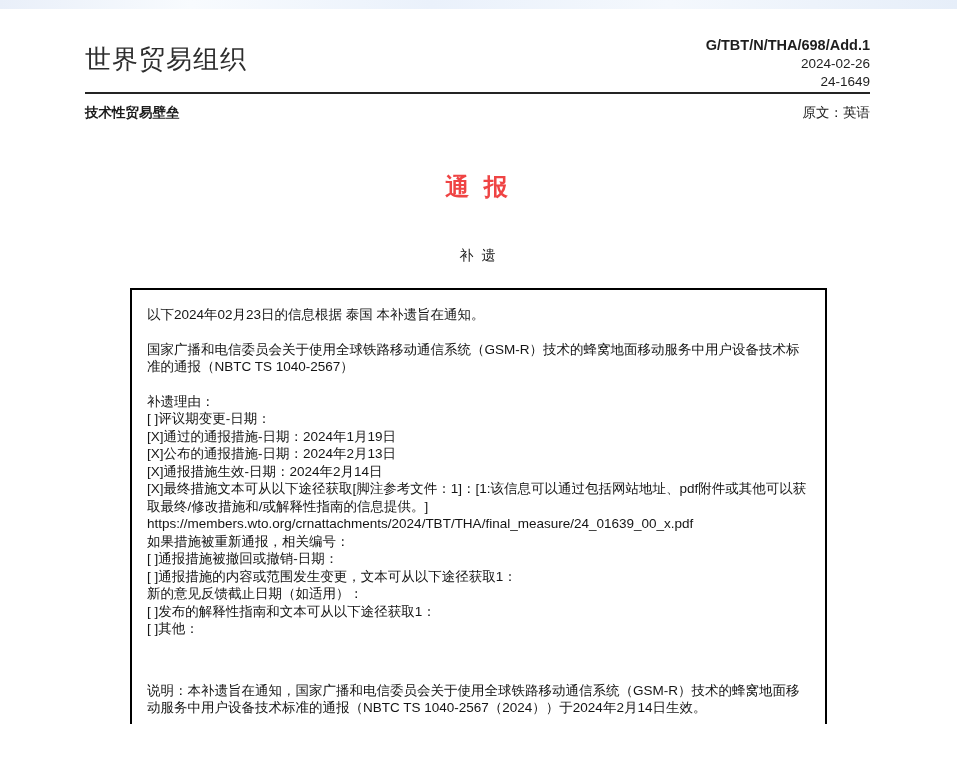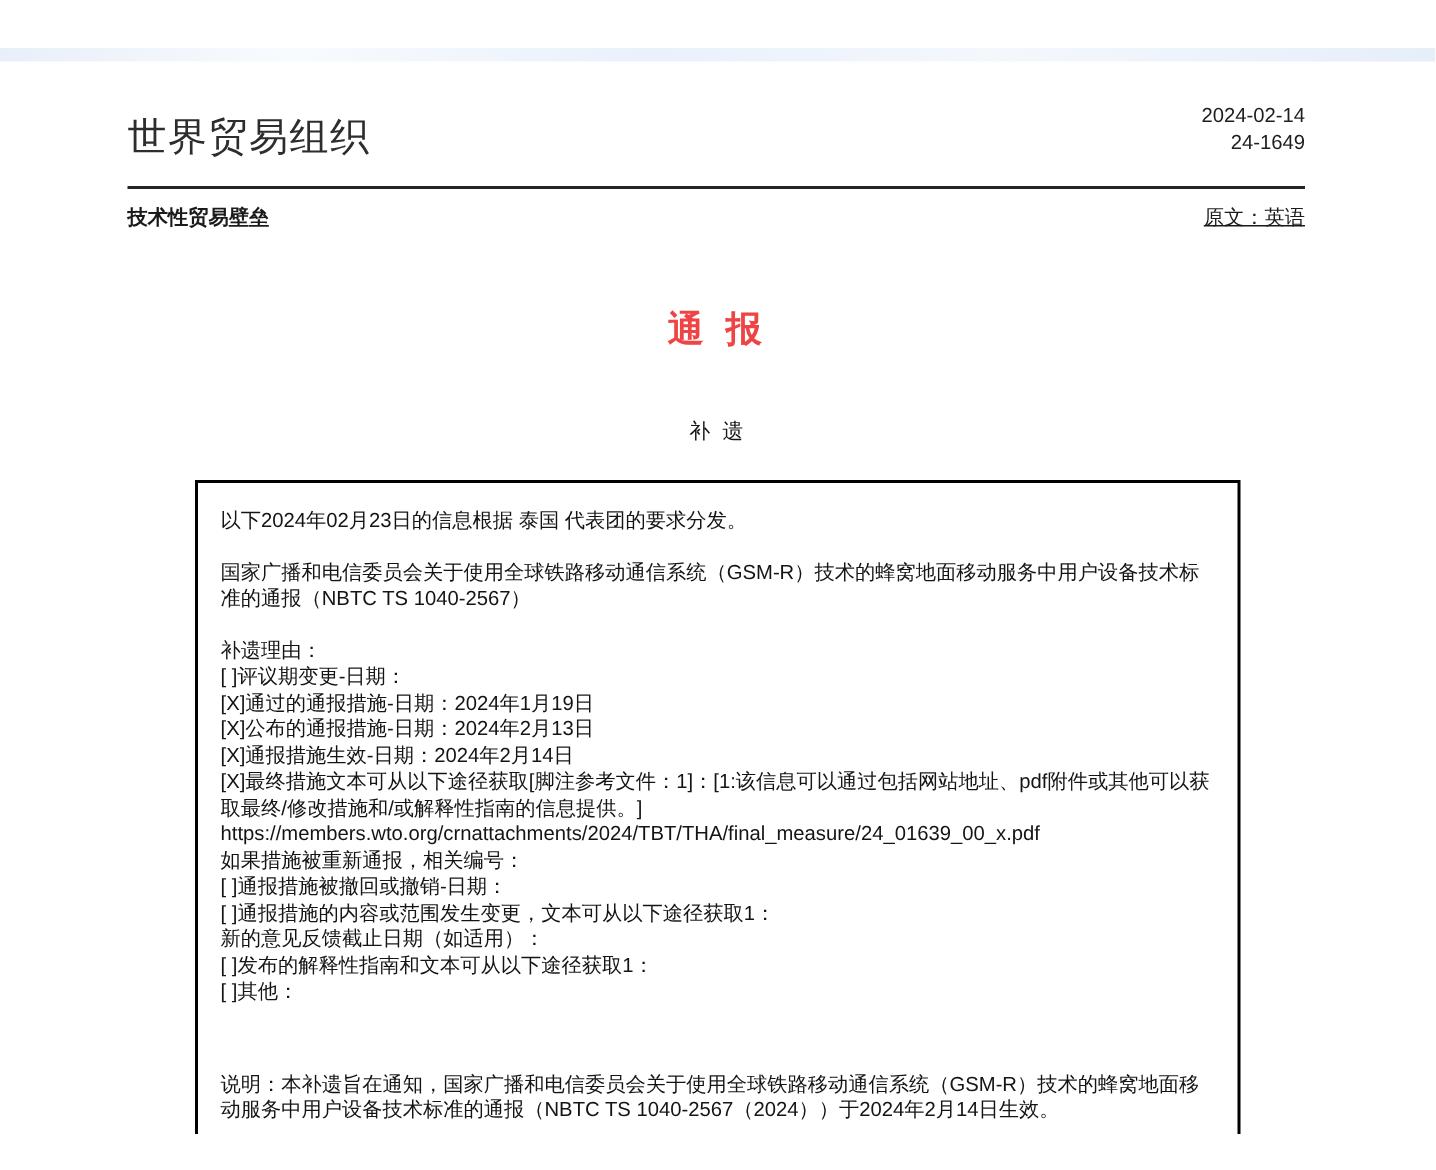--- a/index.html
+++ b/index.html
@@ -7,21 +7,20 @@
     padding: 0;
     background: #ffffff;
     font-family: "Liberation Sans", "DejaVu Sans", sans-serif;
   }
   .page {
     position: relative;
     width: 957px;
     height: 724px;
     background: #ffffff;
     overflow: hidden;
-    margin-top: 32px;
   }
   .top-strip {
     position: absolute;
     top: 0; left: 0; right: 0;
     height: 9px;
     background: linear-gradient(90deg, #e9eff9 0%, #f8fbfe 20%, #eaf1fb 45%, #f4f8fd 70%, #e6eef9 100%);
   }
   .org-title {
     position: absolute;
     left: 85px;
@@ -56,21 +55,20 @@
     font-size: 13.5px;
     font-weight: 700;
     color: #1b1b1b;
   }
   .orig-lang {
     position: absolute;
     right: 87px;
     top: 104px;
     font-size: 13.5px;
     color: #1b1b1b;
-    text-decoration: underline;
   }
   .notif-title {
     position: absolute;
     left: 0; right: 0;
     top: 171px;
     text-align: center;
     font-size: 24px;
     font-weight: 700;
     color: #ef4444;
     letter-spacing: 4px;
@@ -126,34 +124,35 @@
 </head>
 <body>
 
 <div class="page">
 
   <div class="top-strip"></div>
 
   <div class="org-title">世界贸易组织</div>
 
   <div class="doc-meta">
-    <div class="doc-date">2024-02-14</div>
+    <div class="doc-symbol">G/TBT/N/THA/698/Add.1</div>
+    <div class="doc-date">2024-02-26</div>
     <div class="doc-number">24-1649</div>
   </div>
 
   <div class="header-rule"></div>
 
   <div class="tbt-label">技术性贸易壁垒</div>
   <div class="orig-lang">原文：英语</div>
 
   <div class="notif-title">通 报</div>
   <div class="addendum">补 遗</div>
 
   <div class="notice-box">
-    <p class="para">以下2024年02月23日的信息根据 泰国 代表团的要求分发。</p>
+    <p class="para">以下2024年02月23日的信息根据 泰国 本补遗旨在通知。</p>
     <p class="para">国家广播和电信委员会关于使用全球铁路移动通信系统（GSM-R）技术的蜂窝地面移动服务中用户设备技术标准的通报（NBTC TS 1040-2567）</p>
     <div>
       <div class="reason-line">补遗理由：</div>
       <div class="reason-line">[ ]评议期变更-日期：</div>
       <div class="reason-line">[X]通过的通报措施-日期：2024年1月19日</div>
       <div class="reason-line">[X]公布的通报措施-日期：2024年2月13日</div>
       <div class="reason-line">[X]通报措施生效-日期：2024年2月14日</div>
       <div class="reason-line">[X]最终措施文本可从以下途径获取[脚注参考文件：1]：[1:该信息可以通过包括网站地址、pdf附件或其他可以获取最终/修改措施和/或解释性指南的信息提供。]</div>
       <div class="reason-line">https://members.wto.org/crnattachments/2024/TBT/THA/final_measure/24_01639_00_x.pdf</div>
       <div class="reason-line">如果措施被重新通报，相关编号：</div>

